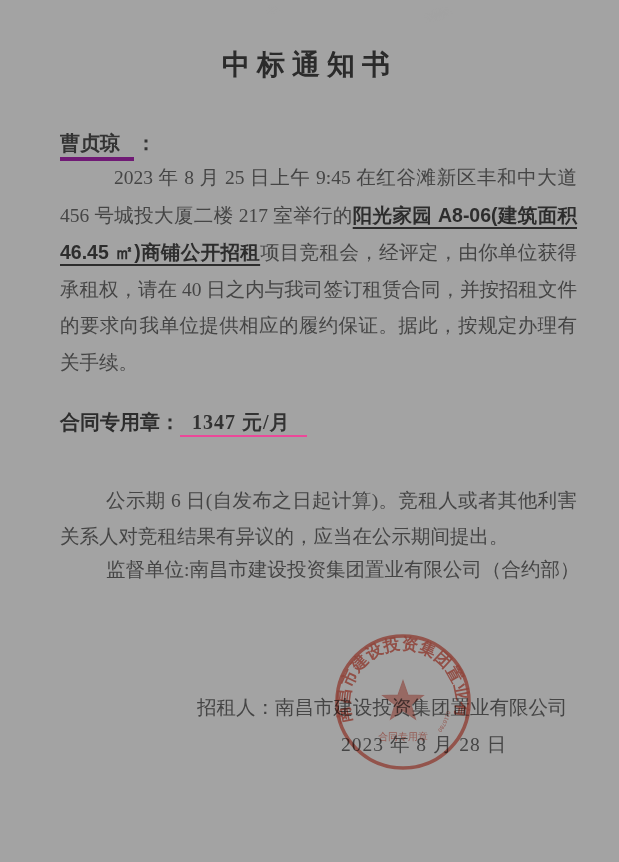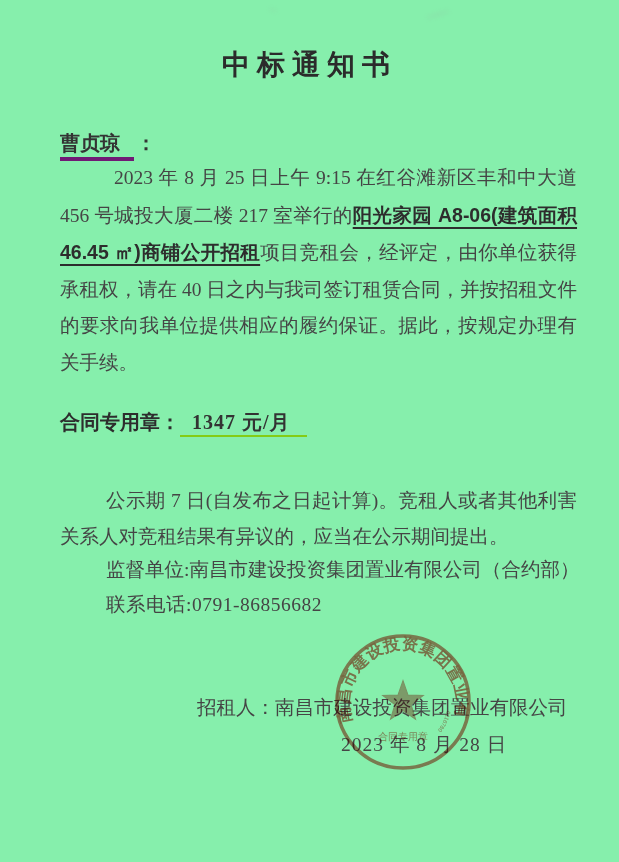--- a/index.html
+++ b/index.html
@@ -1,20 +1,20 @@
 <!DOCTYPE html>
 <html><head>
 <meta charset="utf-8">
 <style>
   html,body{margin:0;padding:0;background:#e9e9e9;}
   .page{
     position:relative;
     width:619px;height:862px;
     margin:0 auto;
-    background:#86efac;
+    background:#a3a3a3;
     overflow:hidden;
     font-family:"Liberation Serif","DejaVu Serif",serif;
     color:#3f3f3f;
   }
   .doc-title{
     position:absolute;left:0;right:0;top:46px;
     text-align:center;
     font-size:28px;font-weight:bold;
     letter-spacing:7px;
     color:#2b2b2b;
@@ -50,21 +50,21 @@
   .result-line{
     position:absolute;left:60px;top:409px;
     font-size:20px;
   }
   .result-label{
     font-family:"Liberation Sans","DejaVu Sans",sans-serif;
     font-weight:bold;color:#2d2d2d;
   }
   .result-value{
     font-weight:bold;color:#333;
-    border-bottom:2px solid #84cc16;
+    border-bottom:2px solid #ec4899;
     padding:0 16px 2px 12px;
     letter-spacing:1px;
   }
   .line{
     position:absolute;left:60px;
     font-size:19.5px;color:#454545;
     white-space:nowrap;
   }
   .supervisor-line{top:556px;padding-left:46px;}
   .phone-line{top:591px;padding-left:46px;letter-spacing:.5px;}
@@ -88,31 +88,30 @@
 
   <div class="smudge smudge-a"></div>
   <div class="smudge smudge-b"></div>
 
   <div class="doc-title">中标通知书</div>
 
   <div class="recipient-line">
     <span class="recipient-name">曹贞琼</span><span class="recipient-colon">：</span>
   </div>
 
-  <div class="para para-1"><span>2023 年 8 月 25 日上午 9:15 在红谷滩新区丰和中大道 456 号城投大厦二楼 217 室举行的</span><span class="seg-bold-underline">阳光家园 A8-06(建筑面积 46.45 ㎡)商铺公开招租</span><span>项目竞租会，经评定，由你单位获得承租权，请在 40 日之内与我司签订租赁合同，并按招租文件的要求向我单位提供相应的履约保证。据此，按规定办理有关手续。</span></div>
+  <div class="para para-1"><span>2023 年 8 月 25 日上午 9:45 在红谷滩新区丰和中大道 456 号城投大厦二楼 217 室举行的</span><span class="seg-bold-underline">阳光家园 A8-06(建筑面积 46.45 ㎡)商铺公开招租</span><span>项目竞租会，经评定，由你单位获得承租权，请在 40 日之内与我司签订租赁合同，并按招租文件的要求向我单位提供相应的履约保证。据此，按规定办理有关手续。</span></div>
 
   <div class="result-line">
     <span class="result-label">合同专用章：</span><span class="result-value">1347 元/月</span>
   </div>
 
-  <div class="para para-2">公示期 7 日(自发布之日起计算)。竞租人或者其他利害关系人对竞租结果有异议的，应当在公示期间提出。</div>
+  <div class="para para-2">公示期 6 日(自发布之日起计算)。竞租人或者其他利害关系人对竞租结果有异议的，应当在公示期间提出。</div>
 
   <div class="line supervisor-line">监督单位:南昌市建设投资集团置业有限公司（合约部）</div>
 
-  <div class="line phone-line">联系电话:0791-86856682</div>
 
   <div class="line lessor-line">招租人：南昌市建设投资集团置业有限公司</div>
 
   <div class="line date-line">2023 年 8 月 28 日</div>
 
   <svg class="seal" viewBox="0 0 200 200">
     <defs>
       <path id="seal-arc" d="M 28.4 127.3 A 76 76 0 1 1 171.6 127.3" fill="none"></path>
       <path id="seal-code-arc" d="M 162.4 106.2 A 64 64 0 0 1 114.6 161.8" fill="none"></path>
     </defs>

